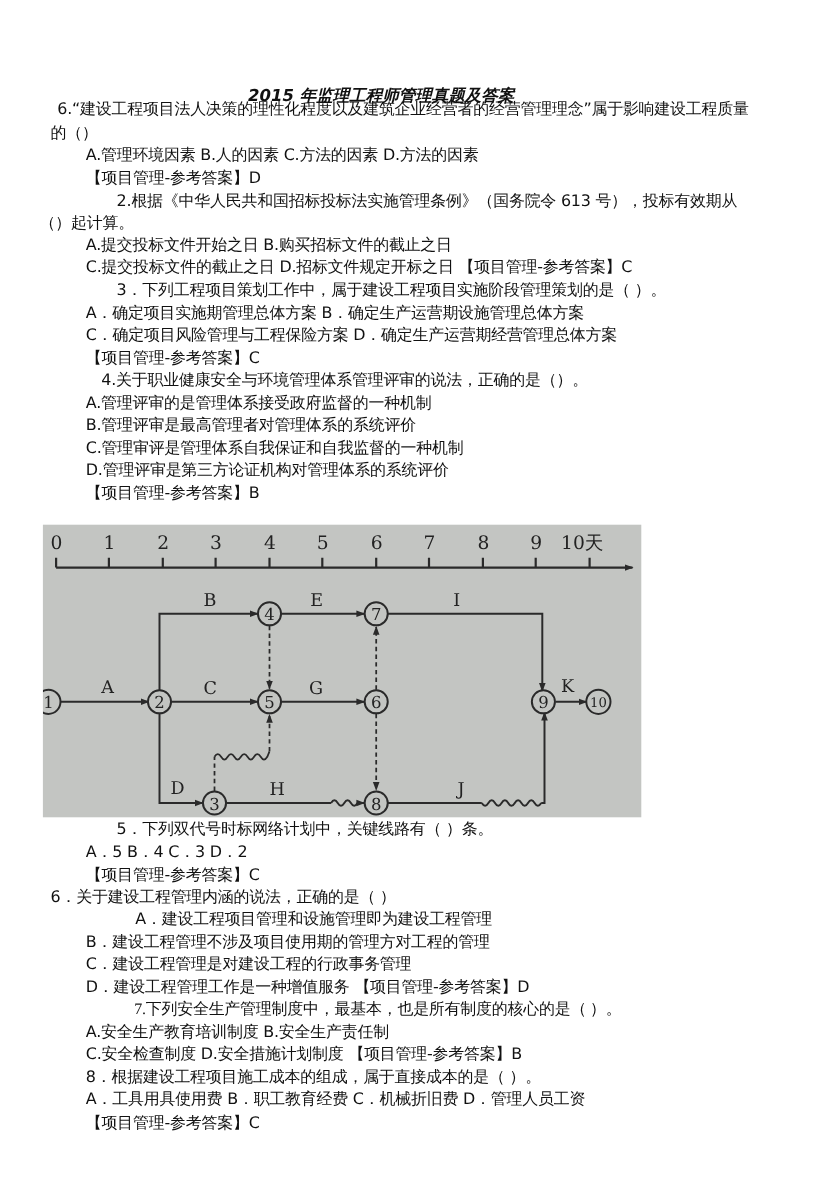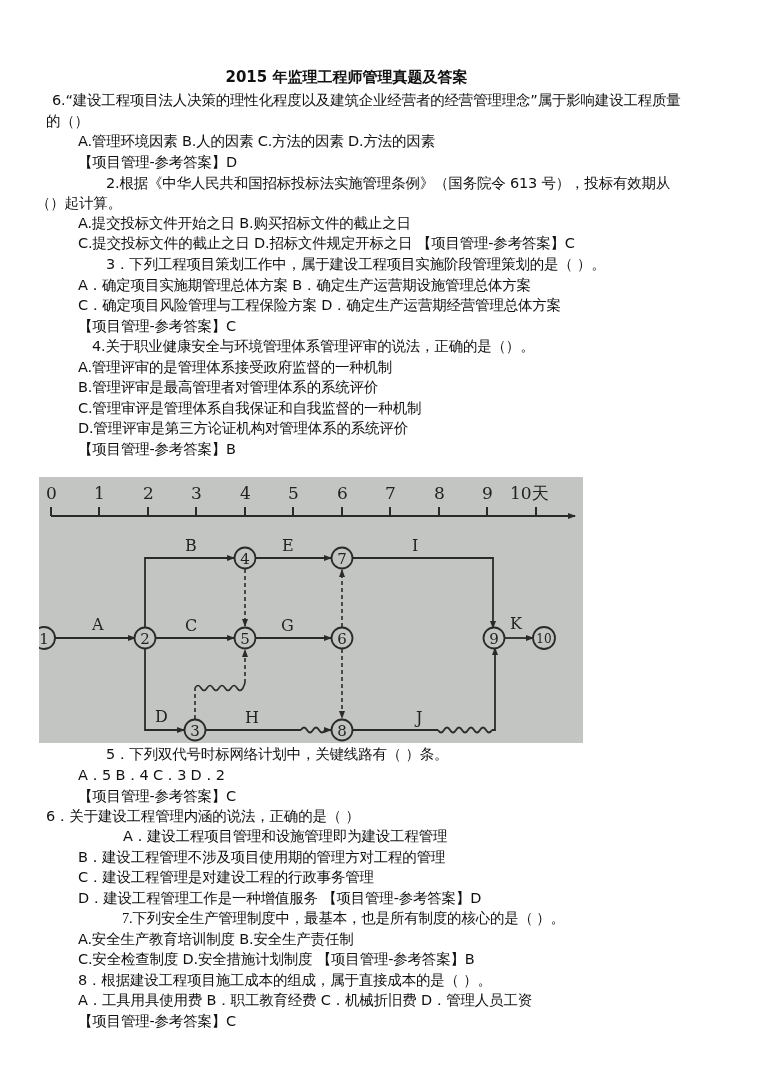--- a/index.html
+++ b/index.html
@@ -1,20 +1,20 @@
 <!DOCTYPE html>
 <html><head>
 <meta charset="utf-8">
 <style>
   html, body { margin:0; padding:0; background:#ffffff; }
   body { width:763px; height:1080px; position:relative; overflow:hidden;
          font-family:"DejaVu Sans", "Liberation Sans", sans-serif; color:#111; }
   .ln { position:absolute; white-space:nowrap; font-size:14.5px; line-height:20px; letter-spacing:-0.2px; }
-  .title { position:absolute; left:0; width:693px; top:67px; text-align:center;
-           font-weight:bold; font-size:15px; line-height:20px; }
+  .title { position:absolute; left:0; width:693px; top:77px; text-align:center;
+           font-weight:bold; font-size:15px; line-height:20px;font-style:italic; }
   .diagram { position:absolute; left:39px; top:477px; width:544px; height:266px; background:#c3c5c2; overflow:hidden; }
   .diagram svg { position:absolute; left:0; top:0; }
   .tick-label { font-family:"DejaVu Serif", "Liberation Serif", serif; font-size:17px; fill:#222; }
   .edge-label { font-family:"DejaVu Serif", "Liberation Serif", serif; font-size:16px; fill:#222; }
   .node-label { font-family:"DejaVu Serif", "Liberation Serif", serif; font-size:15px; fill:#222; }
 </style>
 </head>
 <body>
 
 <div class="title">2015 年监理工程师管理真题及答案</div>

